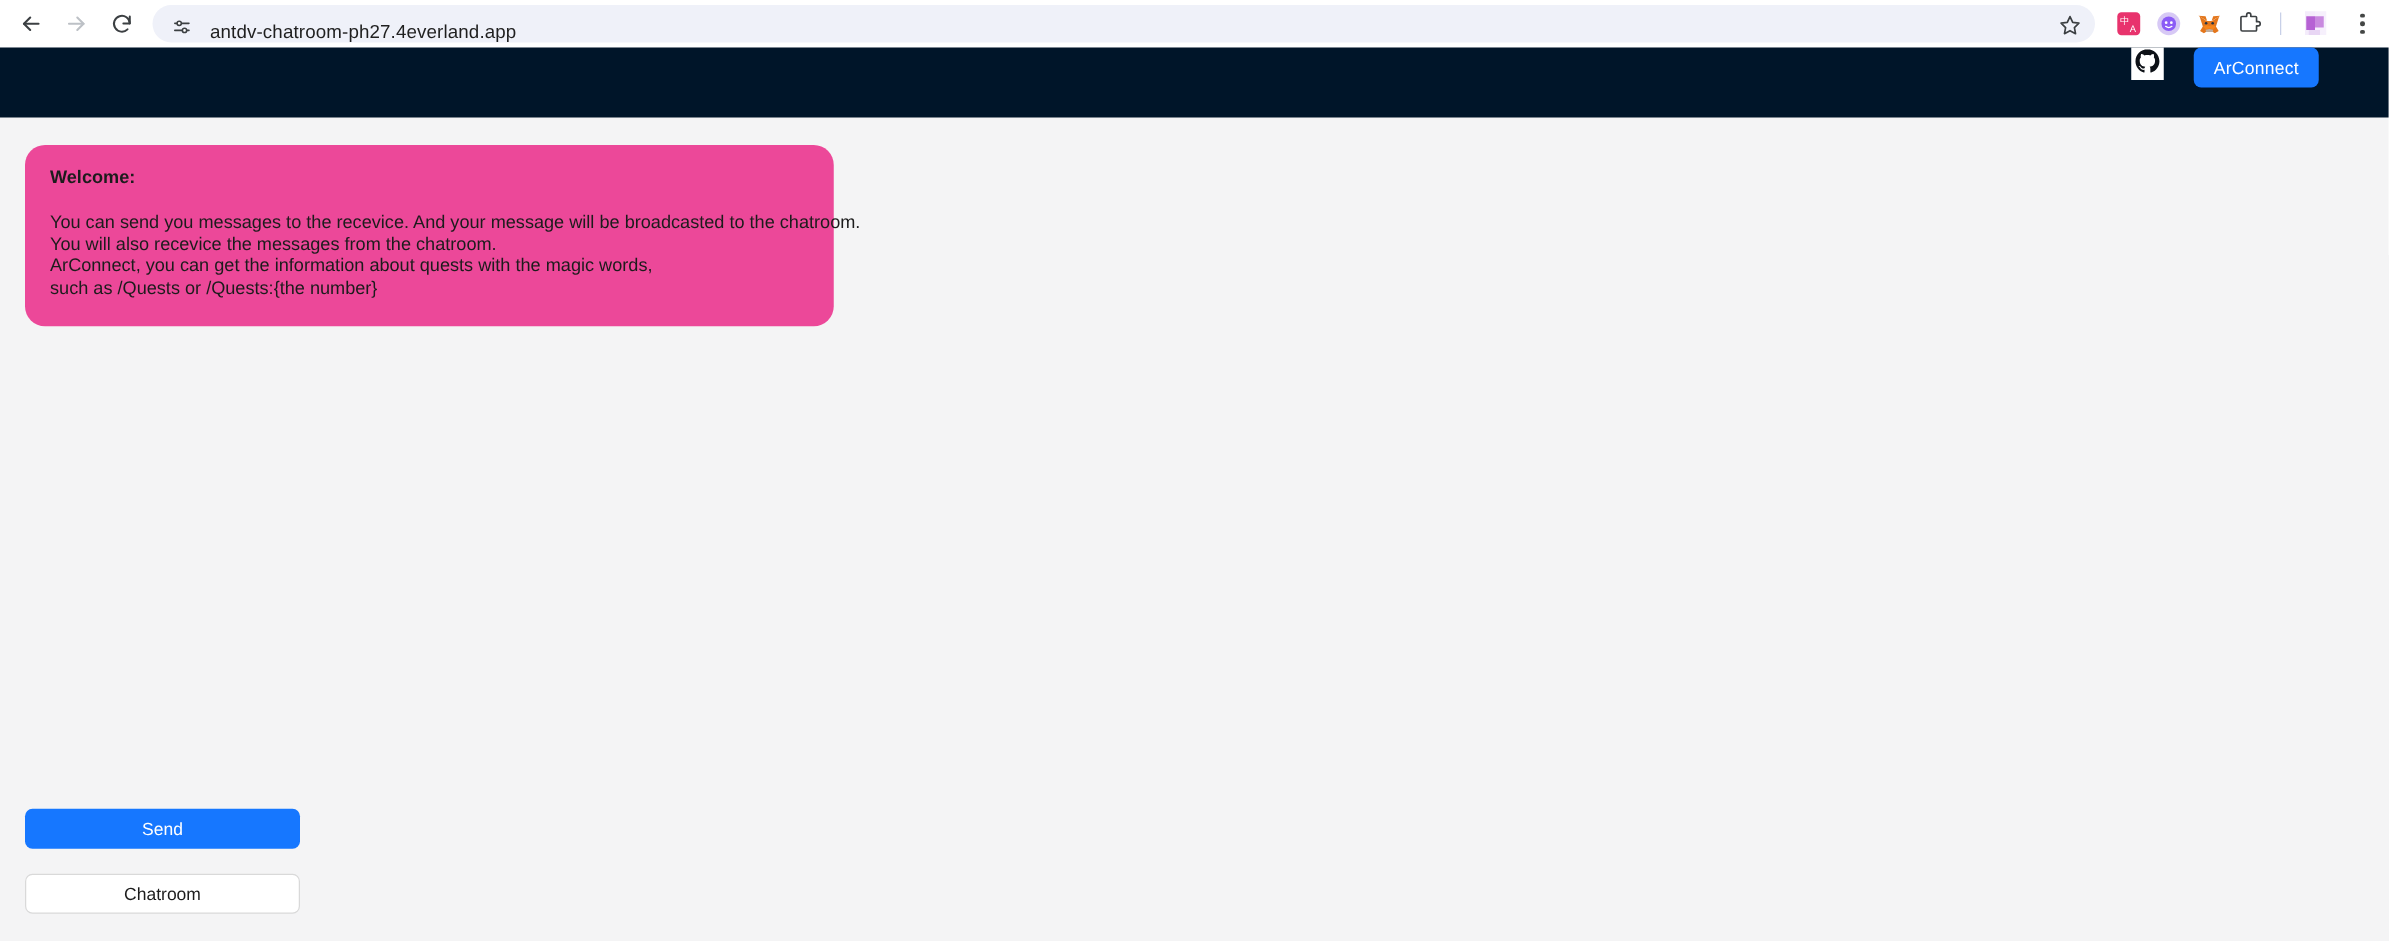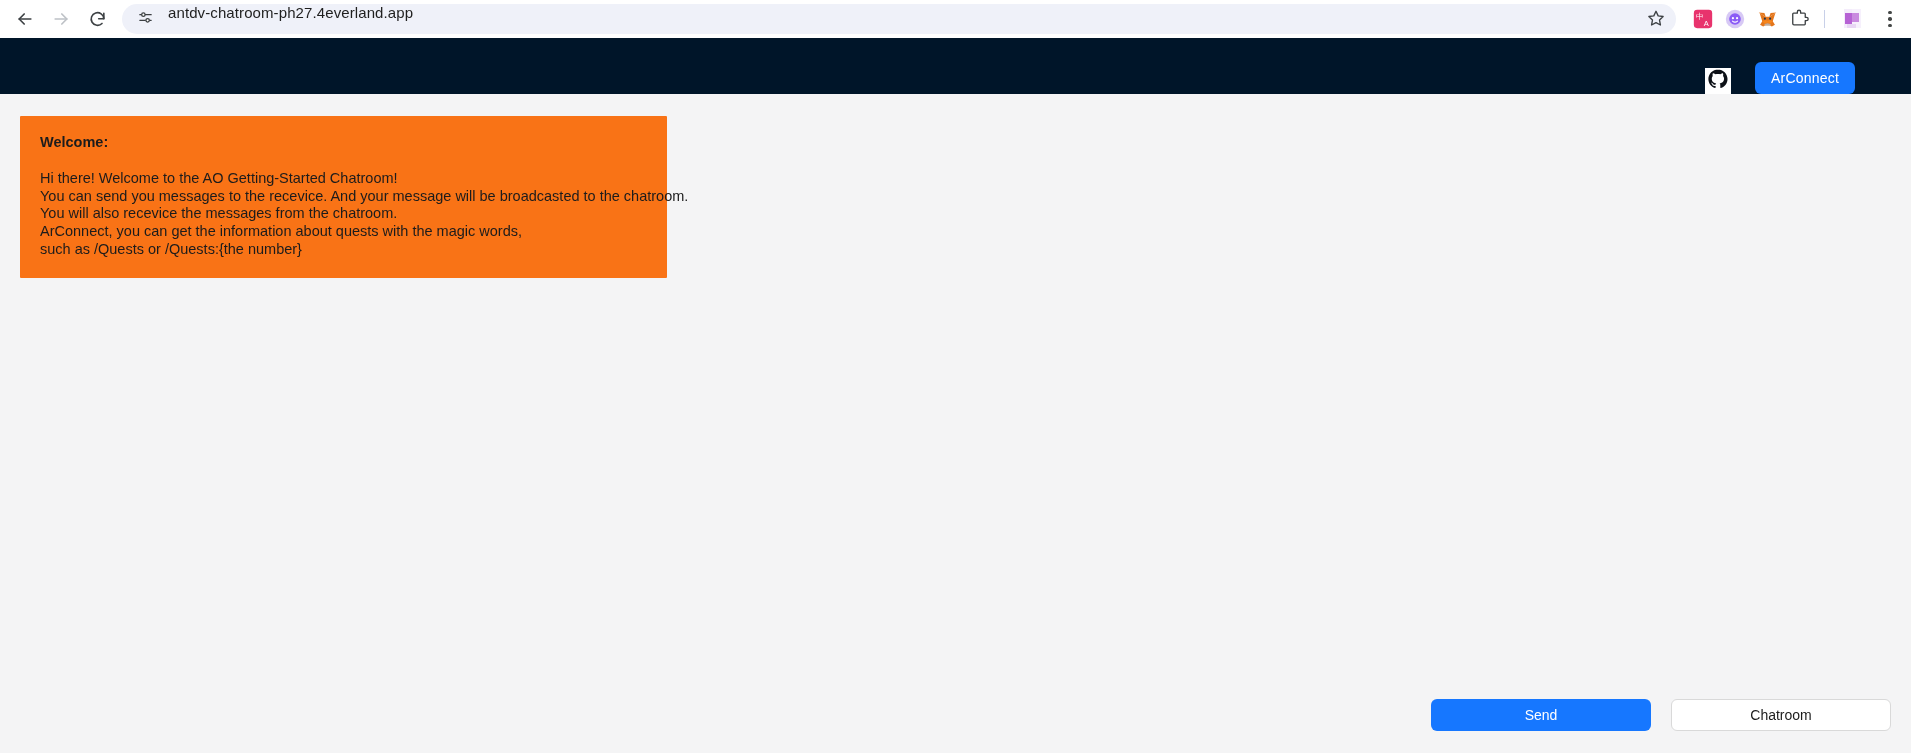--- a/index.html
+++ b/index.html
@@ -35,21 +35,21 @@
   .nav-btn svg { display: block; }
 
   .omnibox {
     flex: 1 1 auto;
     height: 30px;
     margin-left: 6px;
     margin-right: 6px;
     background: #eff1f9;
     border-radius: 16px;
     display: flex;
-    align-items: flex-start;
+    align-items: flex-end;
     padding: 0 4px 0 10px;
     min-width: 0;
   }
   .site-icon {
     width: 26px;
     height: 26px;
     display: flex;
     align-items: center;
     justify-content: center;
     border-radius: 50%;
@@ -128,21 +128,21 @@
     height: 715px;
     background: #f4f4f5;
     display: flex;
     flex-direction: column;
     position: relative;
   }
   .app-header {
     height: 56px;
     background: #001529;
     display: flex;
-    align-items: flex-end;
+    align-items: flex-start;
     justify-content: flex-end;
     padding-right: 56px;
     gap: 24px;
     flex: 0 0 auto;
   }
   .github-link {
     width: 26px;
     height: 26px;
     background: #ffffff;
     display: flex;
@@ -162,22 +162,22 @@
     letter-spacing: 0.2px;
   }
 
   .chat-area {
     flex: 1 1 auto;
     padding: 22px 20px 0 20px;
     overflow-y: auto;
   }
   .msg-bubble {
     width: 647px;
-    background: #f97316;
-    border-radius: 1px;
+    background: #ec4899;
+    border-radius: 16px;
     padding: 18px 20px 20px 20px;
     color: #1c1c1c;
   }
   .msg-title {
     font-weight: bold;
     font-size: 14.5px;
     margin-bottom: 20px;
   }
   .msg-line {
     font-size: 14.5px;
@@ -202,20 +202,21 @@
     font-family: "Liberation Sans", sans-serif;
     outline: none;
   }
   .msg-input::placeholder { color: #c9c0c6; }
 
   .btn-row {
     display: flex;
     justify-content: flex-end;
     gap: 20px;
     margin-top: 19px;
+    flex-direction: column;
   }
   .btn {
     width: 220px;
     height: 32px;
     border-radius: 6px;
     font-size: 14px;
     font-family: "Liberation Sans", sans-serif;
     cursor: pointer;
   }
   .btn-primary {
@@ -345,21 +346,20 @@
           <path d="M12 1.5C6.2 1.5 1.5 6.2 1.5 12c0 4.6 3 8.5 7.2 9.9.5.1.7-.2.7-.5v-1.9c-2.9.6-3.5-1.3-3.5-1.3-.5-1.2-1.2-1.5-1.2-1.5-.9-.6.1-.6.1-.6 1 .1 1.6 1.1 1.6 1.1.9 1.6 2.4 1.1 3 .9.1-.7.4-1.1.6-1.4-2.3-.3-4.8-1.2-4.8-5.2 0-1.2.4-2.1 1.1-2.9-.1-.3-.5-1.3.1-2.8 0 0 .9-.3 2.9 1.1.8-.2 1.7-.3 2.6-.3.9 0 1.8.1 2.6.3 2-1.4 2.9-1.1 2.9-1.1.6 1.5.2 2.5.1 2.8.7.8 1.1 1.7 1.1 2.9 0 4-2.5 4.9-4.8 5.2.4.3.7.9.7 1.9v2.8c0 .3.2.6.7.5 4.2-1.4 7.2-5.3 7.2-9.9 0-5.8-4.7-10.5-10.5-10.5z"></path>
         </svg>
       </span>
     </div>
     <button class="arconnect-btn">ArConnect</button>
   </div>
 
   <div class="chat-area">
     <div class="msg-bubble">
       <div class="msg-title">Welcome:</div>
-      <div class="msg-line">Hi there! Welcome to the AO Getting-Started Chatroom!</div>
       <div class="msg-line">You can send you messages to the recevice. And your message will be broadcasted to the chatroom.</div>
       <div class="msg-line">You will also recevice the messages from the chatroom.</div>
       <div class="msg-line">ArConnect, you can get the information about quests with the magic words,</div>
       <div class="msg-line">such as /Quests or /Quests:{the number}</div>
     </div>
   </div>
 
   <div class="composer">
     <div class="btn-row">
       <button class="btn btn-primary">Send</button>

